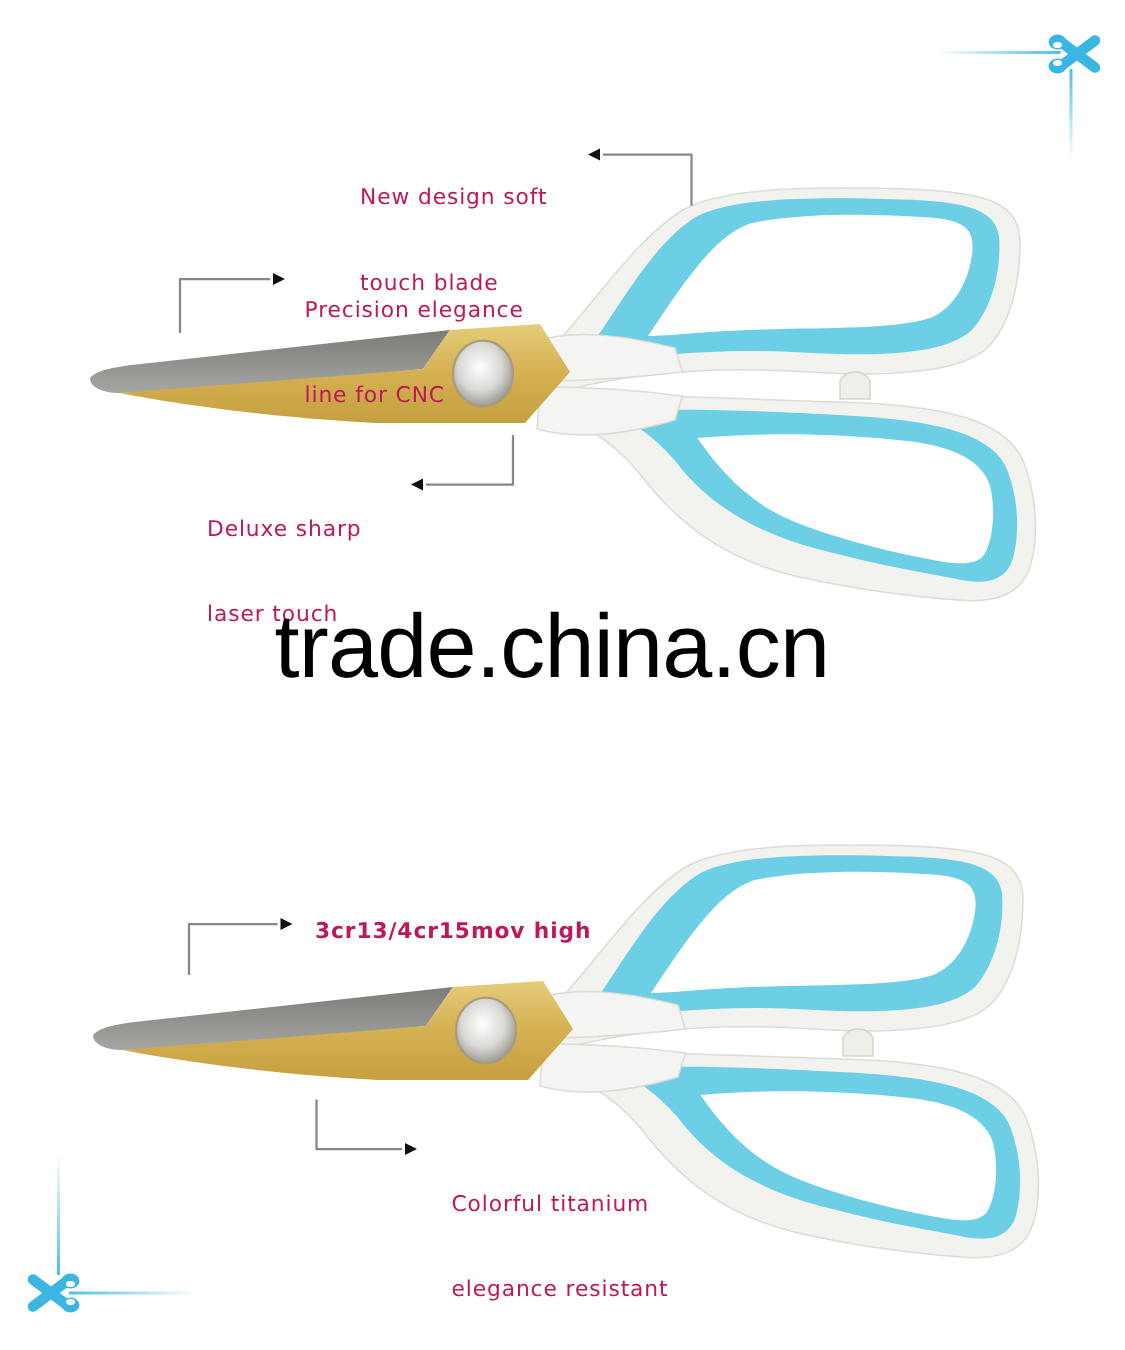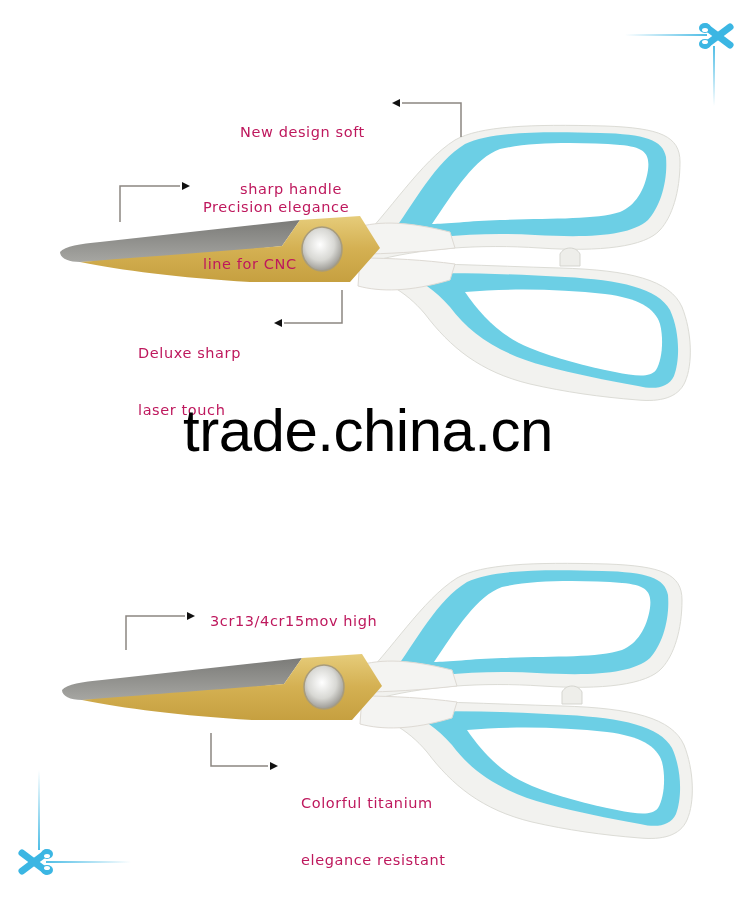--- a/index.html
+++ b/index.html
@@ -124,36 +124,36 @@
     <polyline points="211,733 211,766 268,766"></polyline>
   </g>
   <g fill="#111">
     <polygon points="195,616 187,612 187,620"></polygon>
     <polygon points="278,766 270,762 270,770"></polygon>
   </g>
 </svg>
 
 <div class="label" style="left:240px; top:85px;">
   <div>New design soft</div>
-  <div>sharp handle</div>
+  <div>touch blade</div>
 </div>
 
 <div class="label" style="left:203px; top:160px;">
   <div>Precision elegance</div>
   <div><span>line for </span><b>CNC</b></div>
 </div>
 
 <div class="label" style="left:138px; top:306px;">
   <div>Deluxe sharp</div>
   <div>laser touch</div>
 </div>
 
 <div class="watermark">trade.china.cn</div>
 
-<div class="label" style="left:210px; top:574px;">
+<div class="label" style="left:210px; top:574px;font-weight:bold;">
   <div>3cr13/4cr15mov high</div>
 </div>
 
 <div class="label" style="left:301px; top:756px;">
   <div>Colorful titanium</div>
   <div>elegance resistant</div>
   
 </div>
 
 </body></html>

